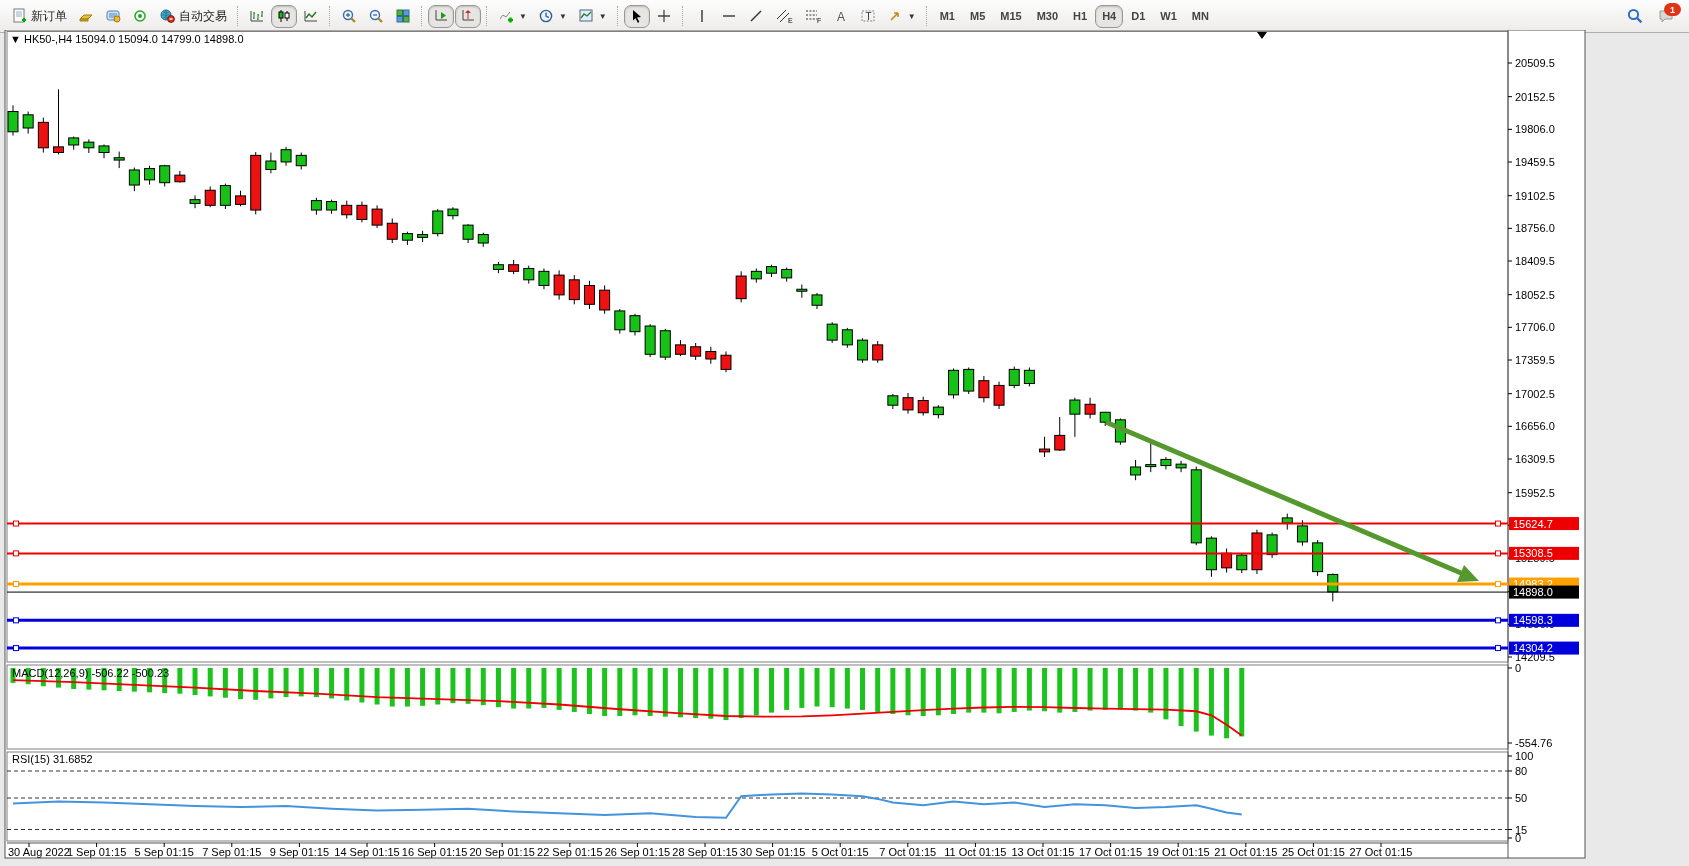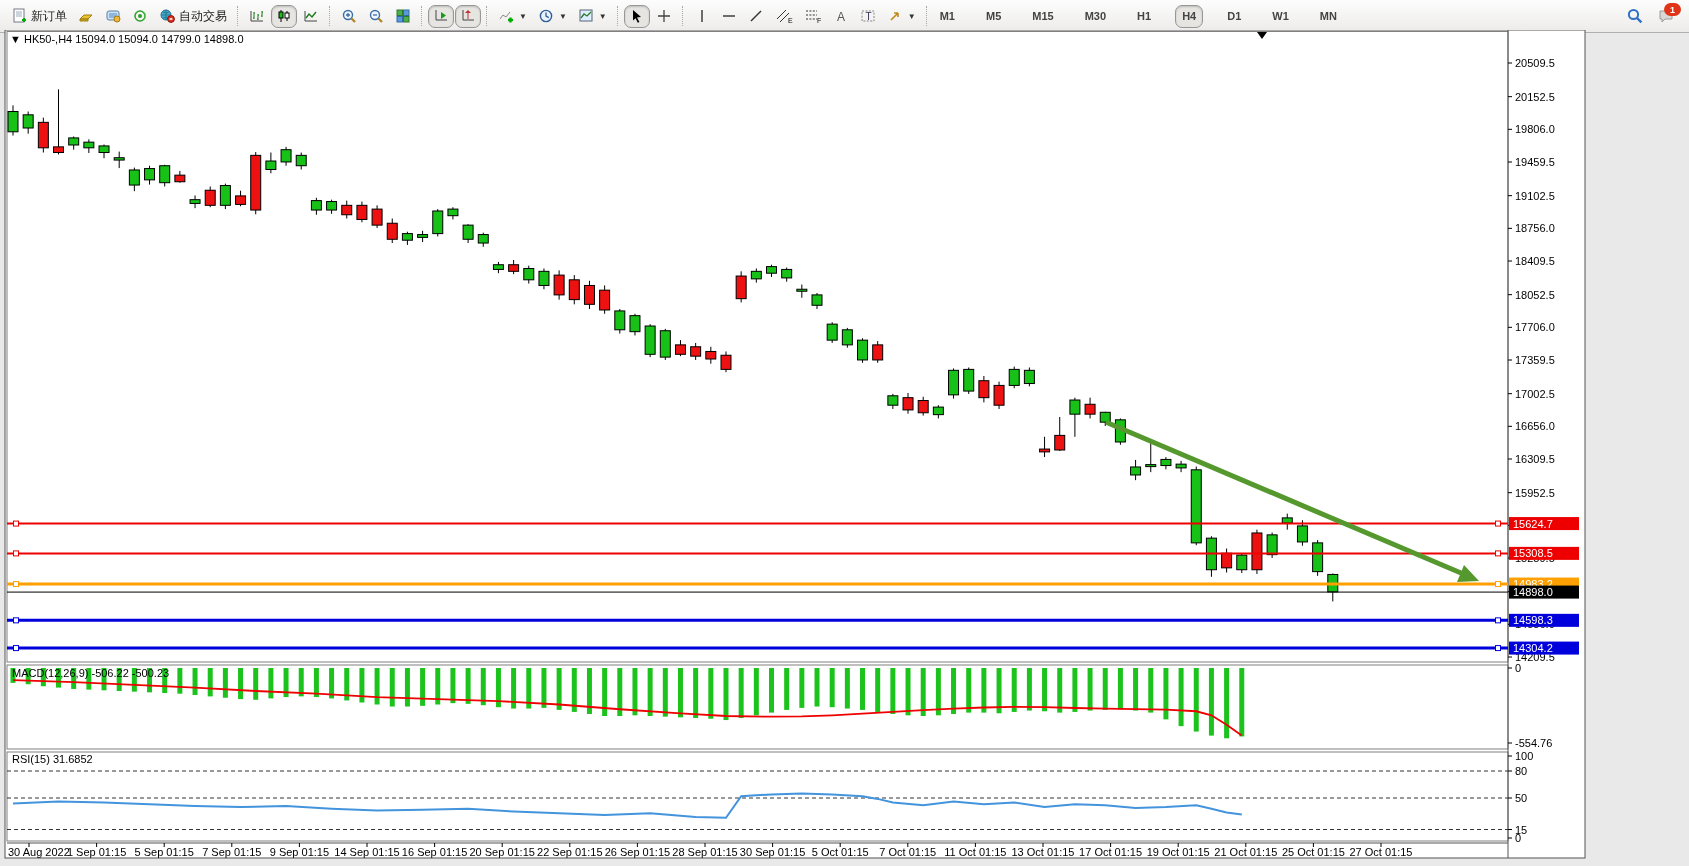--- a/index.html
+++ b/index.html
@@ -221,21 +221,21 @@
     </div>
     <div class="tbtn">
       <svg width="16" height="16">
         <path d="M4 12 L11 5 M11 5 h-4 M11 5 v4" stroke="#c08a1a" stroke-width="1.6" fill="none"></path>
       </svg>
       <span class="caret">▼</span>
     </div>
 
     <div class="sep"></div>
 
-    <div id="tf-group" style="display:flex;gap:17px;">
+    <div id="tf-group" style="display:flex;gap:1px;">
         <div class="tbtn tf-btn">M1</div>
         <div class="tbtn tf-btn">M5</div>
         <div class="tbtn tf-btn">M15</div>
         <div class="tbtn tf-btn">M30</div>
         <div class="tbtn tf-btn">H1</div>
         <div class="tbtn tf-btn pressed">H4</div>
         <div class="tbtn tf-btn">D1</div>
         <div class="tbtn tf-btn">W1</div>
         <div class="tbtn tf-btn">MN</div>
       </div>

